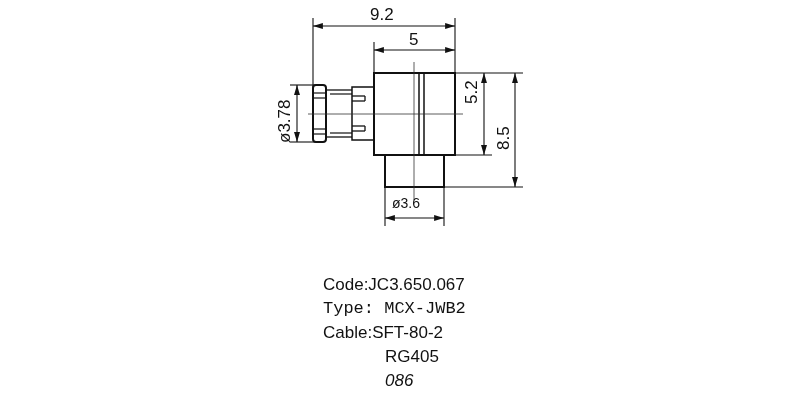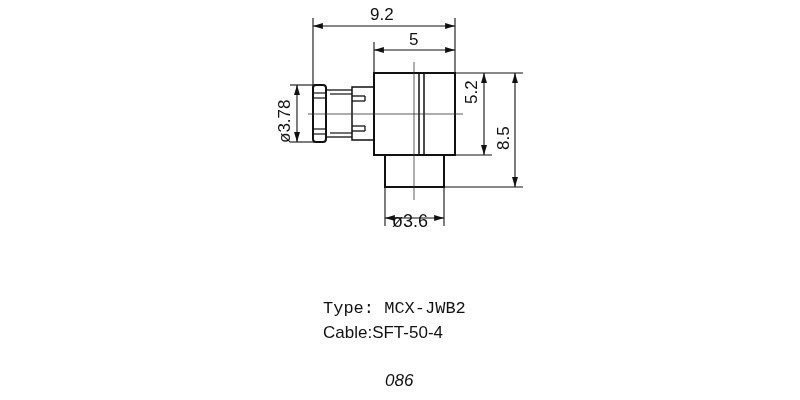--- a/index.html
+++ b/index.html
@@ -66,18 +66,20 @@
       <line x1="308" y1="114" x2="463" y2="114"></line>
       <line x1="414" y1="62" x2="414" y2="200"></line>
     </g>
   </svg>
 
   <div style="position:absolute;left:370px;top:5px;font-size:17px;">9.2</div>
   <div style="position:absolute;left:409px;top:30px;font-size:17px;">5</div>
   <div style="position:absolute;left:462px;top:104px;font-size:17px;transform:rotate(-90deg);transform-origin:left top;">5.2</div>
   <div style="position:absolute;left:494px;top:150px;font-size:17px;transform:rotate(-90deg);transform-origin:left top;">8.5</div>
   <div style="position:absolute;left:275px;top:143px;font-size:17px;transform:rotate(-90deg);transform-origin:left top;">ø3.78</div>
-  <div style="position:absolute;left:392px;top:211px;font-size:18px;">ø3.6</div>
+  <div style="position:absolute;left:392px;top:195px;font-size:14px;">ø3.6</div>
 
+  <div class="spec" style="top:273px;">Code:JC3.650.067</div>
   <div class="spec" style="top:297px;font-family:Liberation Mono, monospace;">Type: MCX-JWB2</div>
-  <div class="spec" style="top:321px;">Cable:SFT-50-4</div>
+  <div class="spec" style="top:321px;">Cable:SFT-80-2</div>
+  <div class="spec" style="top:345px;left:385px;">RG405</div>
   <div class="spec" style="top:369px;left:385px;font-style:italic;">086</div>
 </div>
 
 </body></html>

